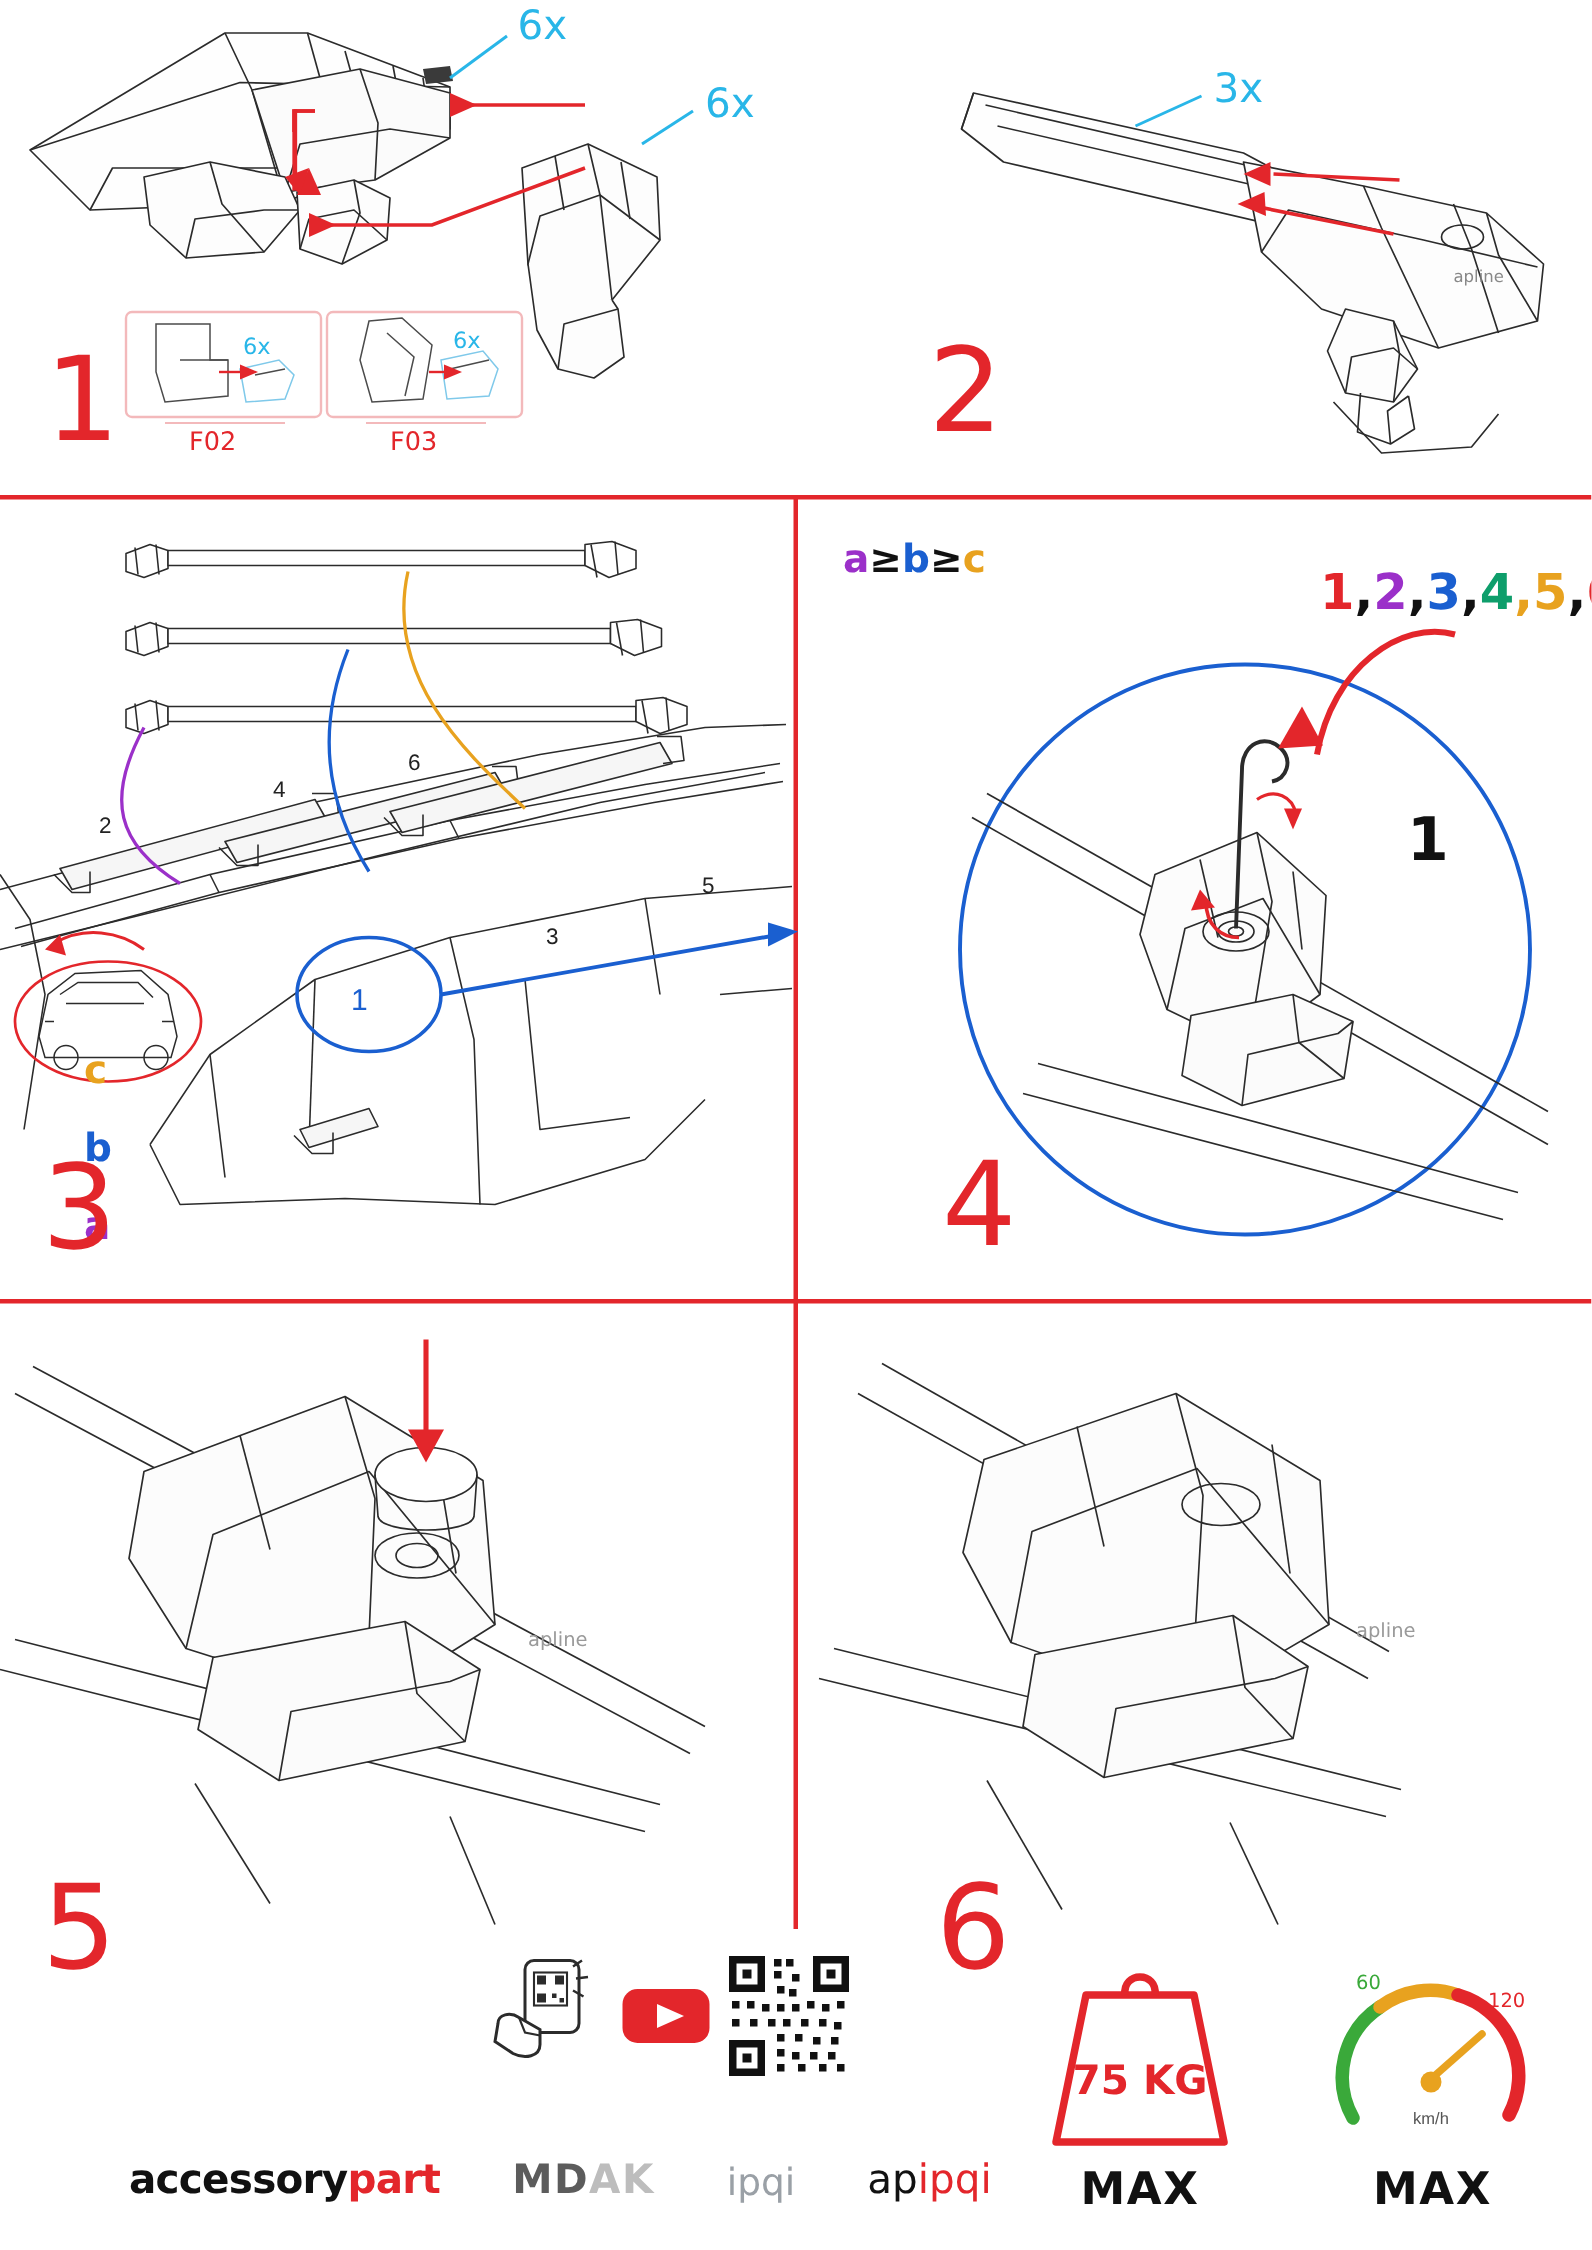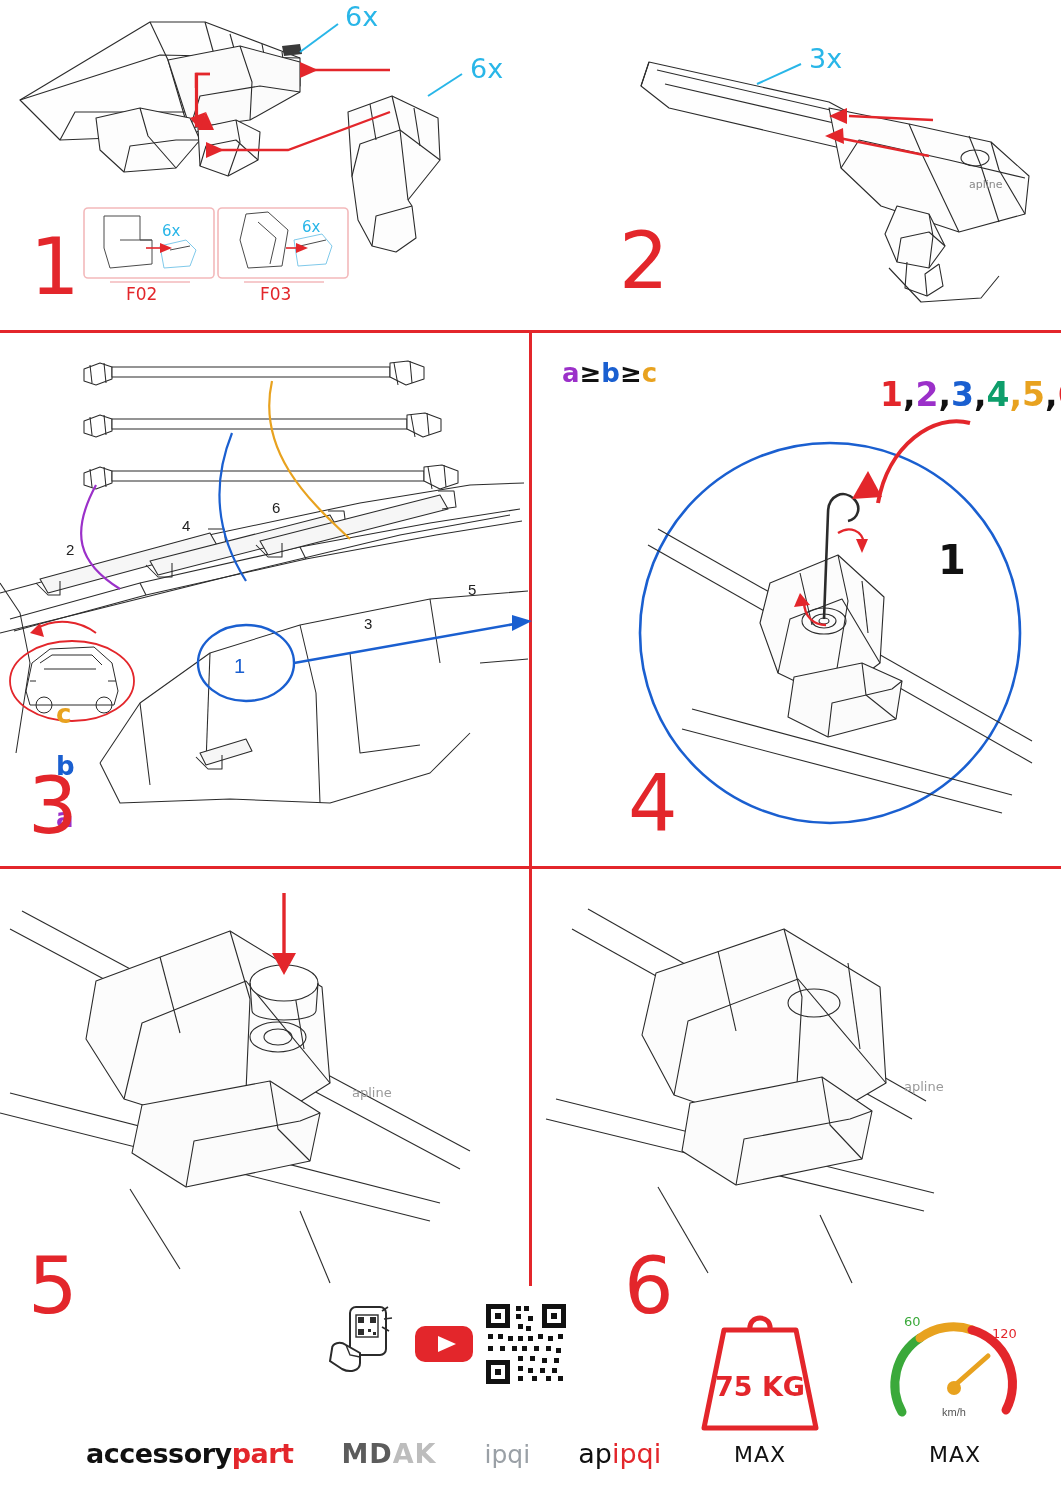--- a/index.html
+++ b/index.html
@@ -16,21 +16,21 @@
   .bluebignum{font-family:"DejaVu Sans",sans-serif;font-size:40px;fill:#1a5fd0;font-weight:bold;}
   .codelbl{font-family:"DejaVu Sans",sans-serif;font-size:17px;fill:#e3262b;}
   .partlist{font-family:"DejaVu Sans",sans-serif;font-size:29px;color:#3b2fc0;letter-spacing:.5px;}
   .brandrow{position:absolute;display:flex;align-items:flex-end;gap:26px;text-align:center;}
   .brand1{font-family:"DejaVu Sans",sans-serif;font-size:27px;font-weight:bold;color:#111;letter-spacing:-.5px;}
   .brand1 .red{color:#e3262b;}
   .brand2{font-family:"DejaVu Sans",sans-serif;font-size:27px;font-weight:bold;color:#5c5c5c;letter-spacing:1px;}
   .brand3{font-family:"DejaVu Sans",sans-serif;font-size:25px;color:#9aa0a6;}
   .brand4{font-family:"DejaVu Sans",sans-serif;font-size:27px;color:#111;}
   .brand4 .red{color:#e3262b;}
-  .maxlbl{font-family:"DejaVu Sans",sans-serif;font-size:22px;color:#111;letter-spacing:1px;text-align:center;}
+  .maxlbl{font-family:"DejaVu Sans",sans-serif;font-size:30px;color:#111;letter-spacing:1px;text-align:center;font-weight:bold;}
   .wtext{font-family:"DejaVu Sans",sans-serif;font-size:27px;fill:#e3262b;font-weight:bold;}
   .seqtext{font-family:"DejaVu Sans",sans-serif;font-size:33px;font-weight:bold;}
   .kmh{font-family:"Liberation Sans",sans-serif;font-size:11px;fill:#555;}
   .spd{font-family:"DejaVu Sans",sans-serif;font-size:13px;}
 </style>
 </head>
 <body>
 
 <div class="sheet">
 

